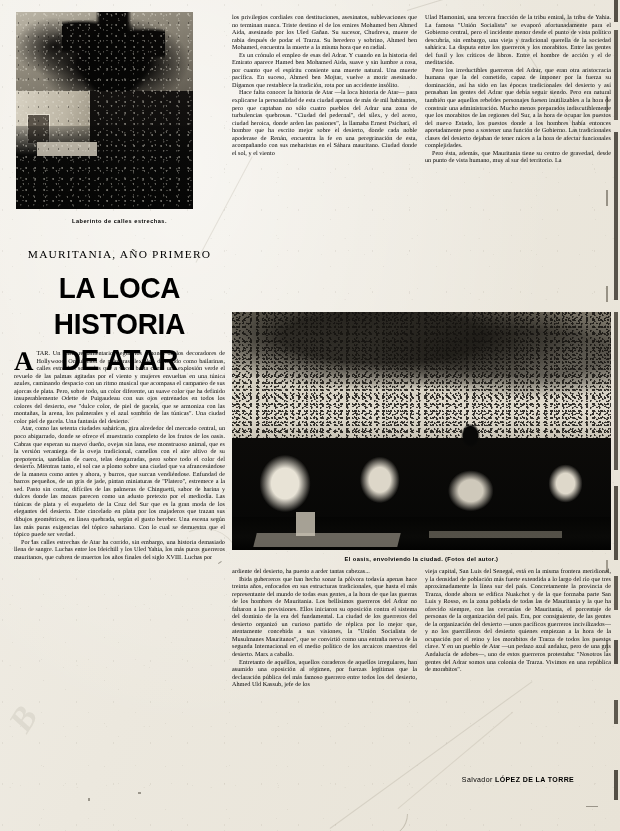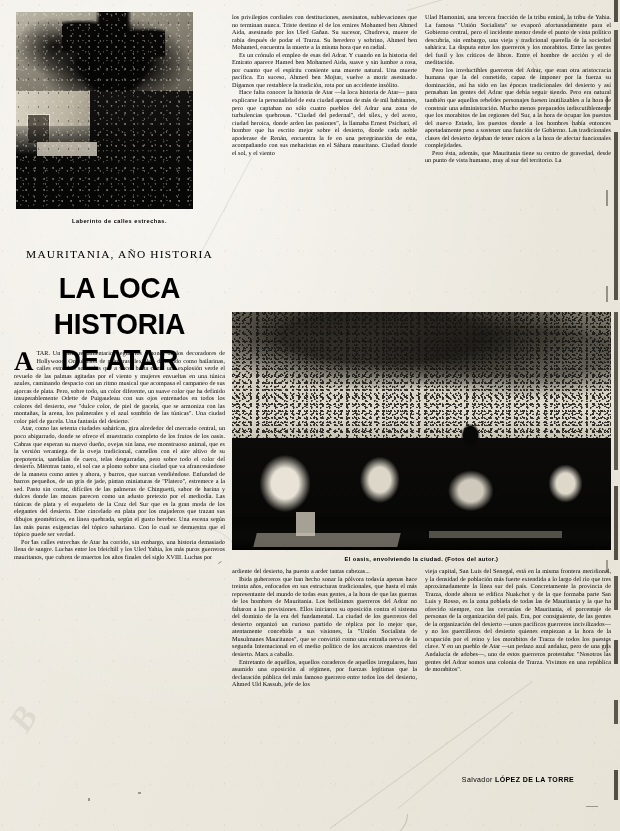--- a/index.html
+++ b/index.html
@@ -302,21 +302,21 @@
     <div class="ph1-palm"></div>
     <div class="ph1-wall"></div>
     <div class="ph1-block"></div>
     <div class="ph1-door"></div>
     <div class="ph1-shadow"></div>
     <div class="ph1-lite"></div>
     <div class="ph1-noise"></div>
   </div>
   <div class="cap1">Laberinto de calles estrechas.</div>
 
-  <div class="kicker">MAURITANIA, AÑO HISTORIA</div>
+  <div class="kicker">MAURITANIA, AÑO PRIMERO</div>
   <div class="headline">
     <span class="l1">LA LOCA HISTORIA</span>
     <span class="l2">DE ATAR</span>
   </div>
 
   <div class="col col1" style="top:350px;">
     <div class="body-txt">
       <p class="noind"><span class="dropcap">A</span><span>TAR. Un oasis reglamentario, según los cánones de los decoradores de Hollywood. Ondulación de palmeras flexibles, danzando como bailarinas, calles estrechas sobre las que a veces brota como una explosión verde el revuelo de las palmas agitadas por el viento y mujeres envueltas en una túnica azules, caminando despacio con un ritmo musical que acompasa el campaneo de sus ajorcas de plata. Pero, sobre todo, un color diferente, un suave color que ha definido insuperablemente Odette de Puigaudeau con sus ojos entrenados en todos los colores del desierto, ese "dulce color, de piel de gacela, que se armoniza con las montañas, la arena, los palmerales y el azul sombrío de las túnicas". Una ciudad color piel de gacela. Una fantasía del desierto.</span></p>
       <p>Atar, como las setenta ciudades saháricas, gira alrededor del mercado central, un poco abigarrado, donde se ofrece el muestrario completo de los frutos de los oasis. Cabras que esperan su nuevo dueño, ovejas sin lana, ese monstruoso animal, que es la versión veraniega de la oveja tradicional, camellos con el aire altivo de su prepotencia, sandalias de cuero, telas desgarradas, pero sobre todo el color del desierto. Mientras tanto, el sol cae a plomo sobre una ciudad que va afrancesándose de la manera como antes y ahora, y burros, que surcan vendiéndose. Enfundad de barros pequeños, de un gris de jade, pintan miniaturas de "Platero", estremece a la sed. Pasto sin cortar, difíciles de las palmeras de Chinguetti, sabor de harina y dulces donde las mozas parecen como un adusto pretexto por el mediodía. Las túnicas de plata y el esqueleto de la Cruz del Sur que es la gran moda de los elegantes del desierto. Este cincelado en plata por los majaderos que trazan sus dibujos geométricos, en línea quebrada, según el gusto bereber. Una escena según las más puras exigencias del tópico sahariano. Con lo cual se demuestra que el tópico puede ser verdad.</p>
       <p>Por las calles estrechas de Atar ha corrido, sin embargo, una historia demasiado llena de sangre. Luchas entre los Ideichill y los Uled Yahia, los más puros guerreros mauritanos, que cubren de muertos los años finales del siglo XVIII. Luchas por</p>

